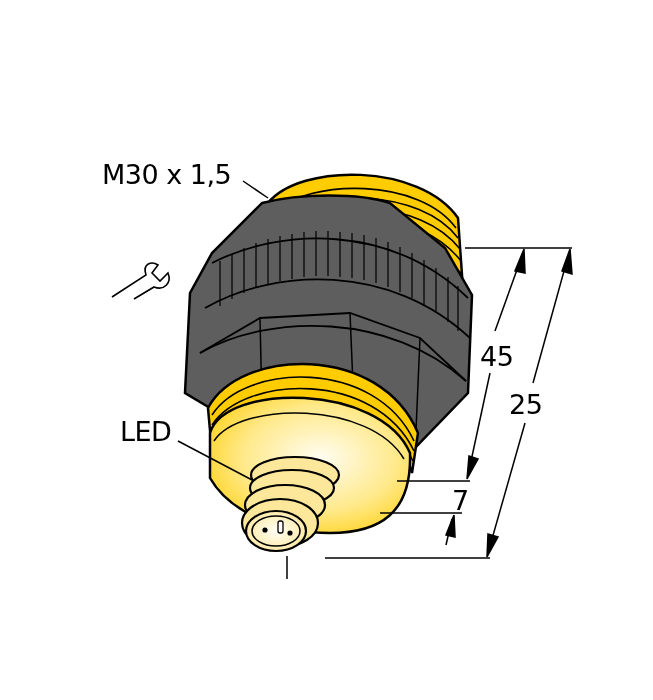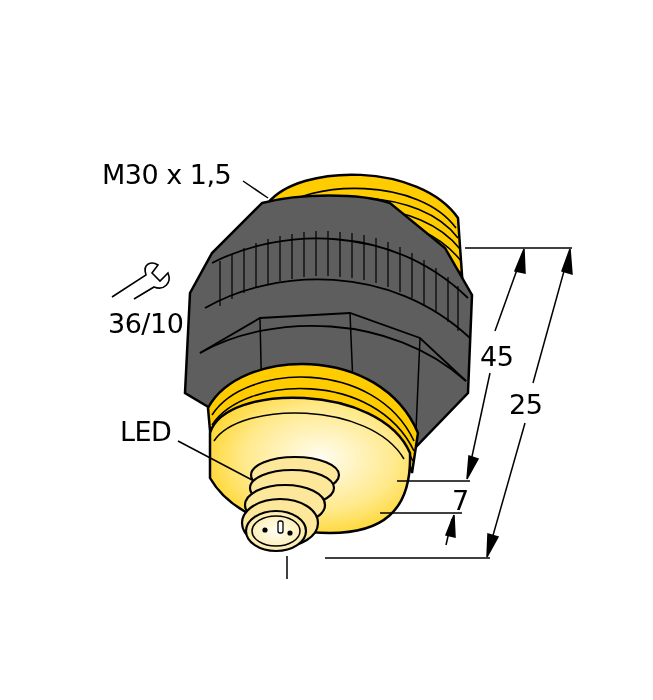--- a/index.html
+++ b/index.html
@@ -99,19 +99,18 @@
     <line x1="452" y1="506" x2="446" y2="532"></line>
     <path d="M454 502 l-8 20 l9 2 Z"></path>
   </g>
 
   <g stroke="#000" stroke-width="1.6" fill="none">
     <path d="M112 284 L 146 262 C 142 250, 152 248, 158 252 L 152 260 L 160 268 L 168 260 C 172 270, 164 278, 154 274 L 134 286"></path>
   </g>
 </svg>
 
 <div class="lbl" style="left:102px;top:148px;">M30 x 1,5</div>
-<div class="lbl" style="left:108px;top:297px;">36/10</div>
 <div class="lbl" style="left:120px;top:405px;">LED</div>
 <div class="lbl" style="left:480px;top:330px;">45</div>
 <div class="lbl" style="left:509px;top:378px;">25</div>
 <div class="lbl" style="left:452px;top:474px;">7</div>
 
 </div>
 
 </body></html>

